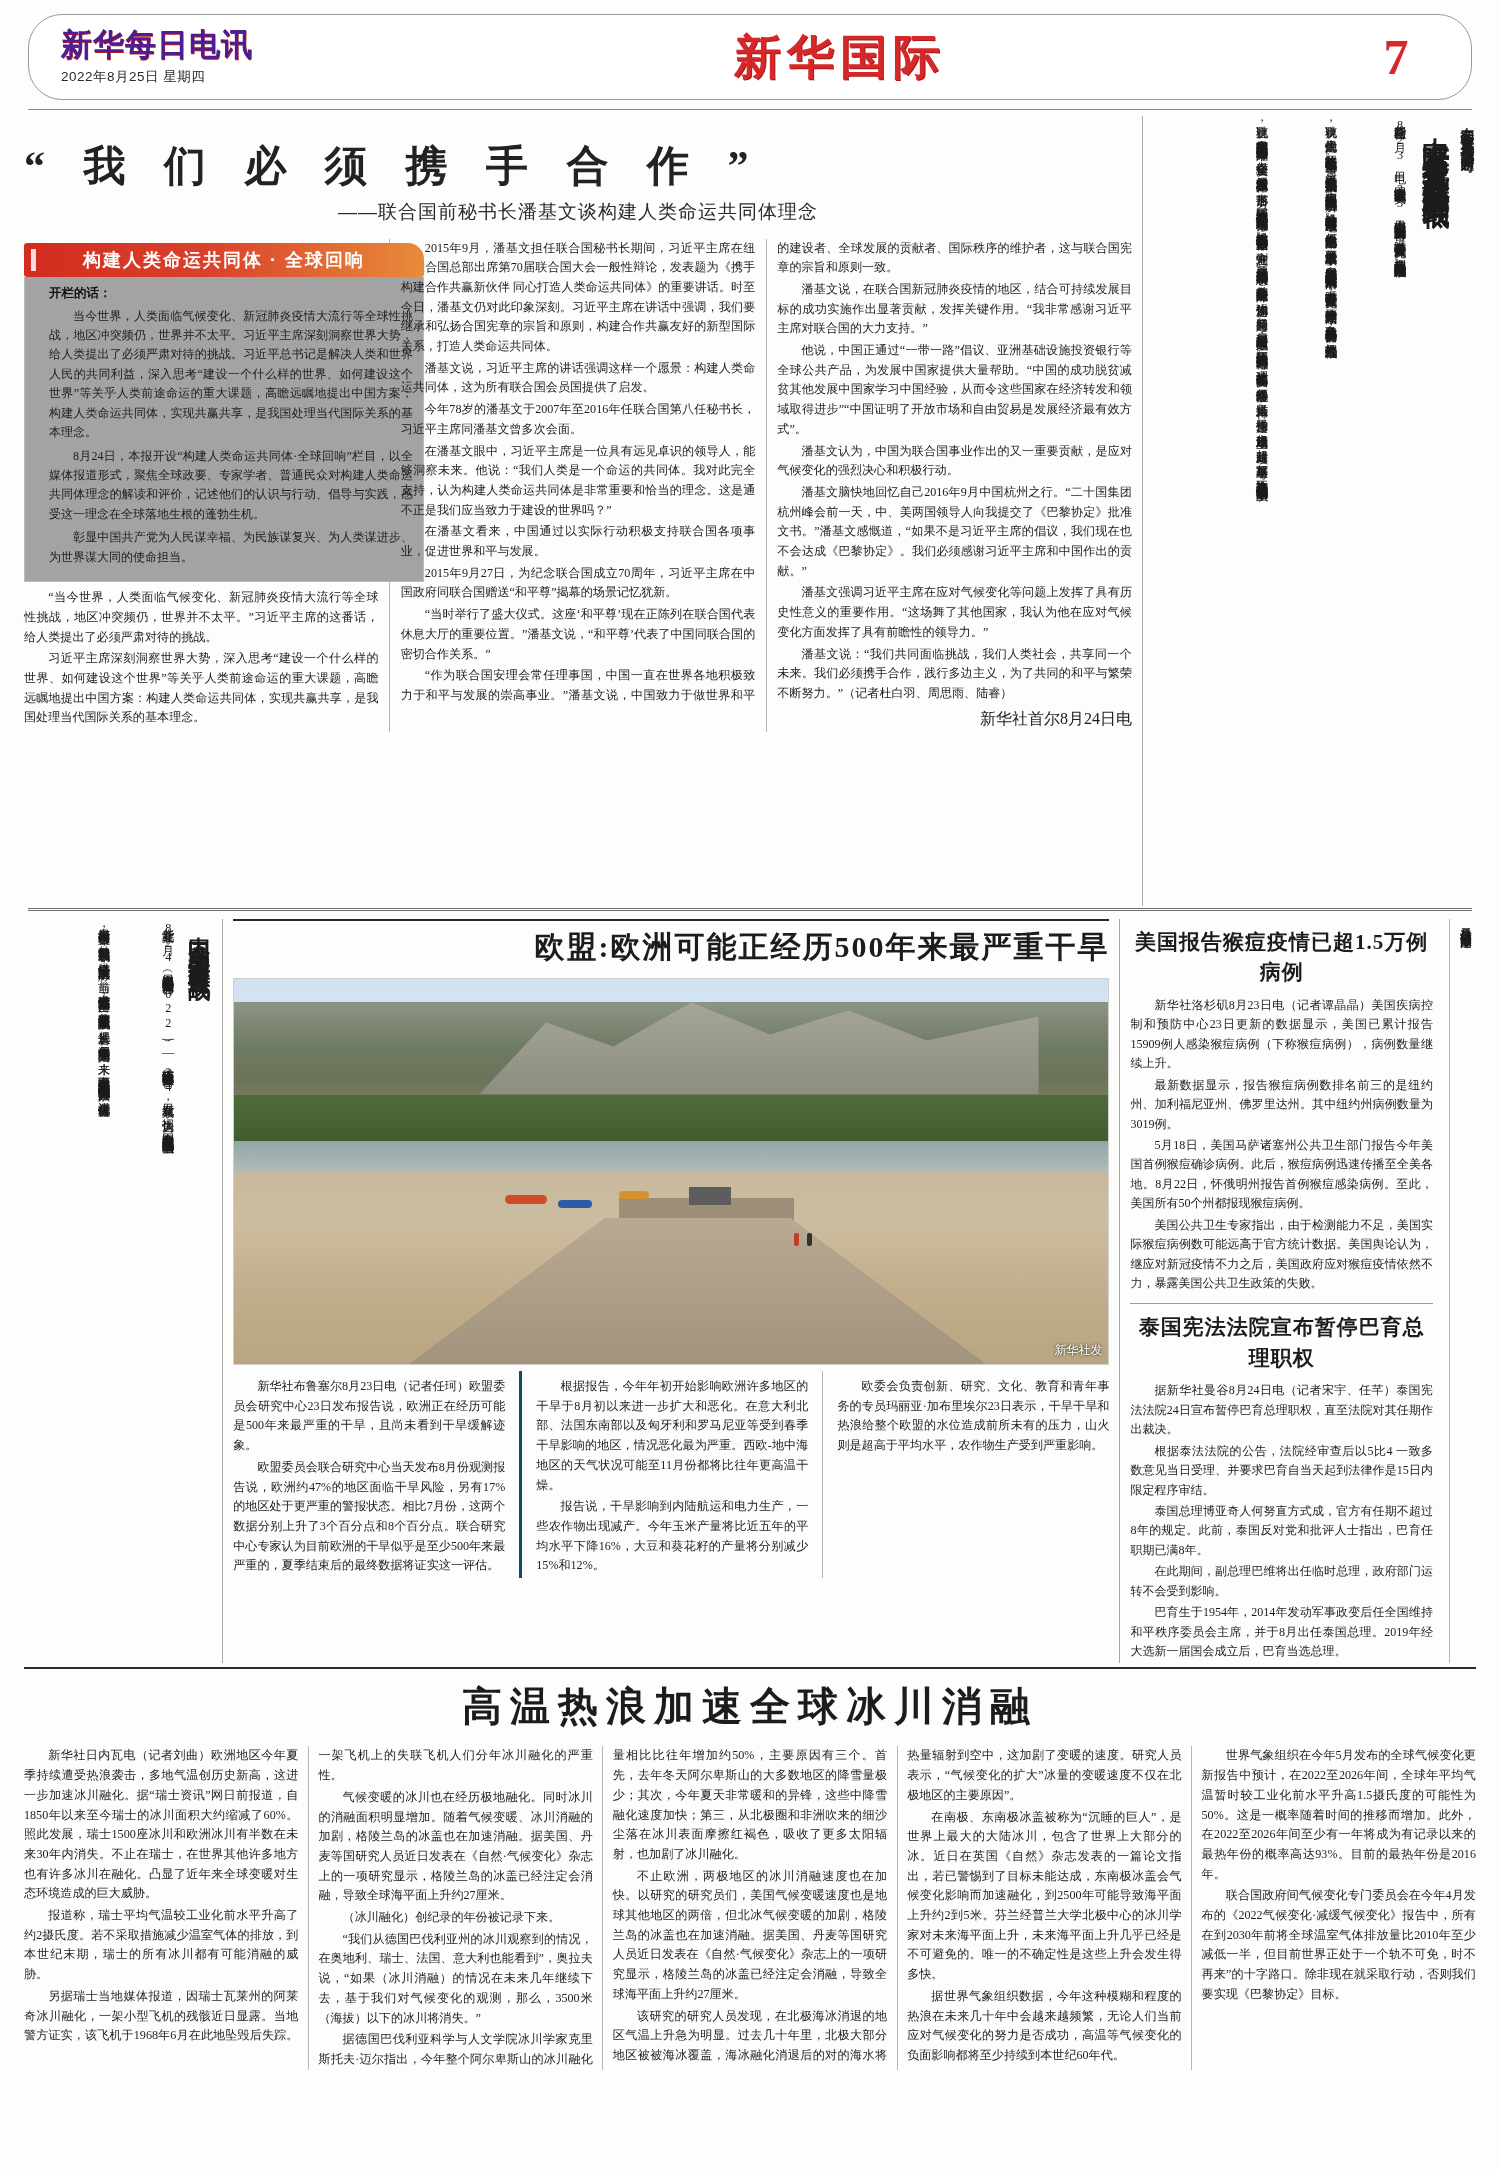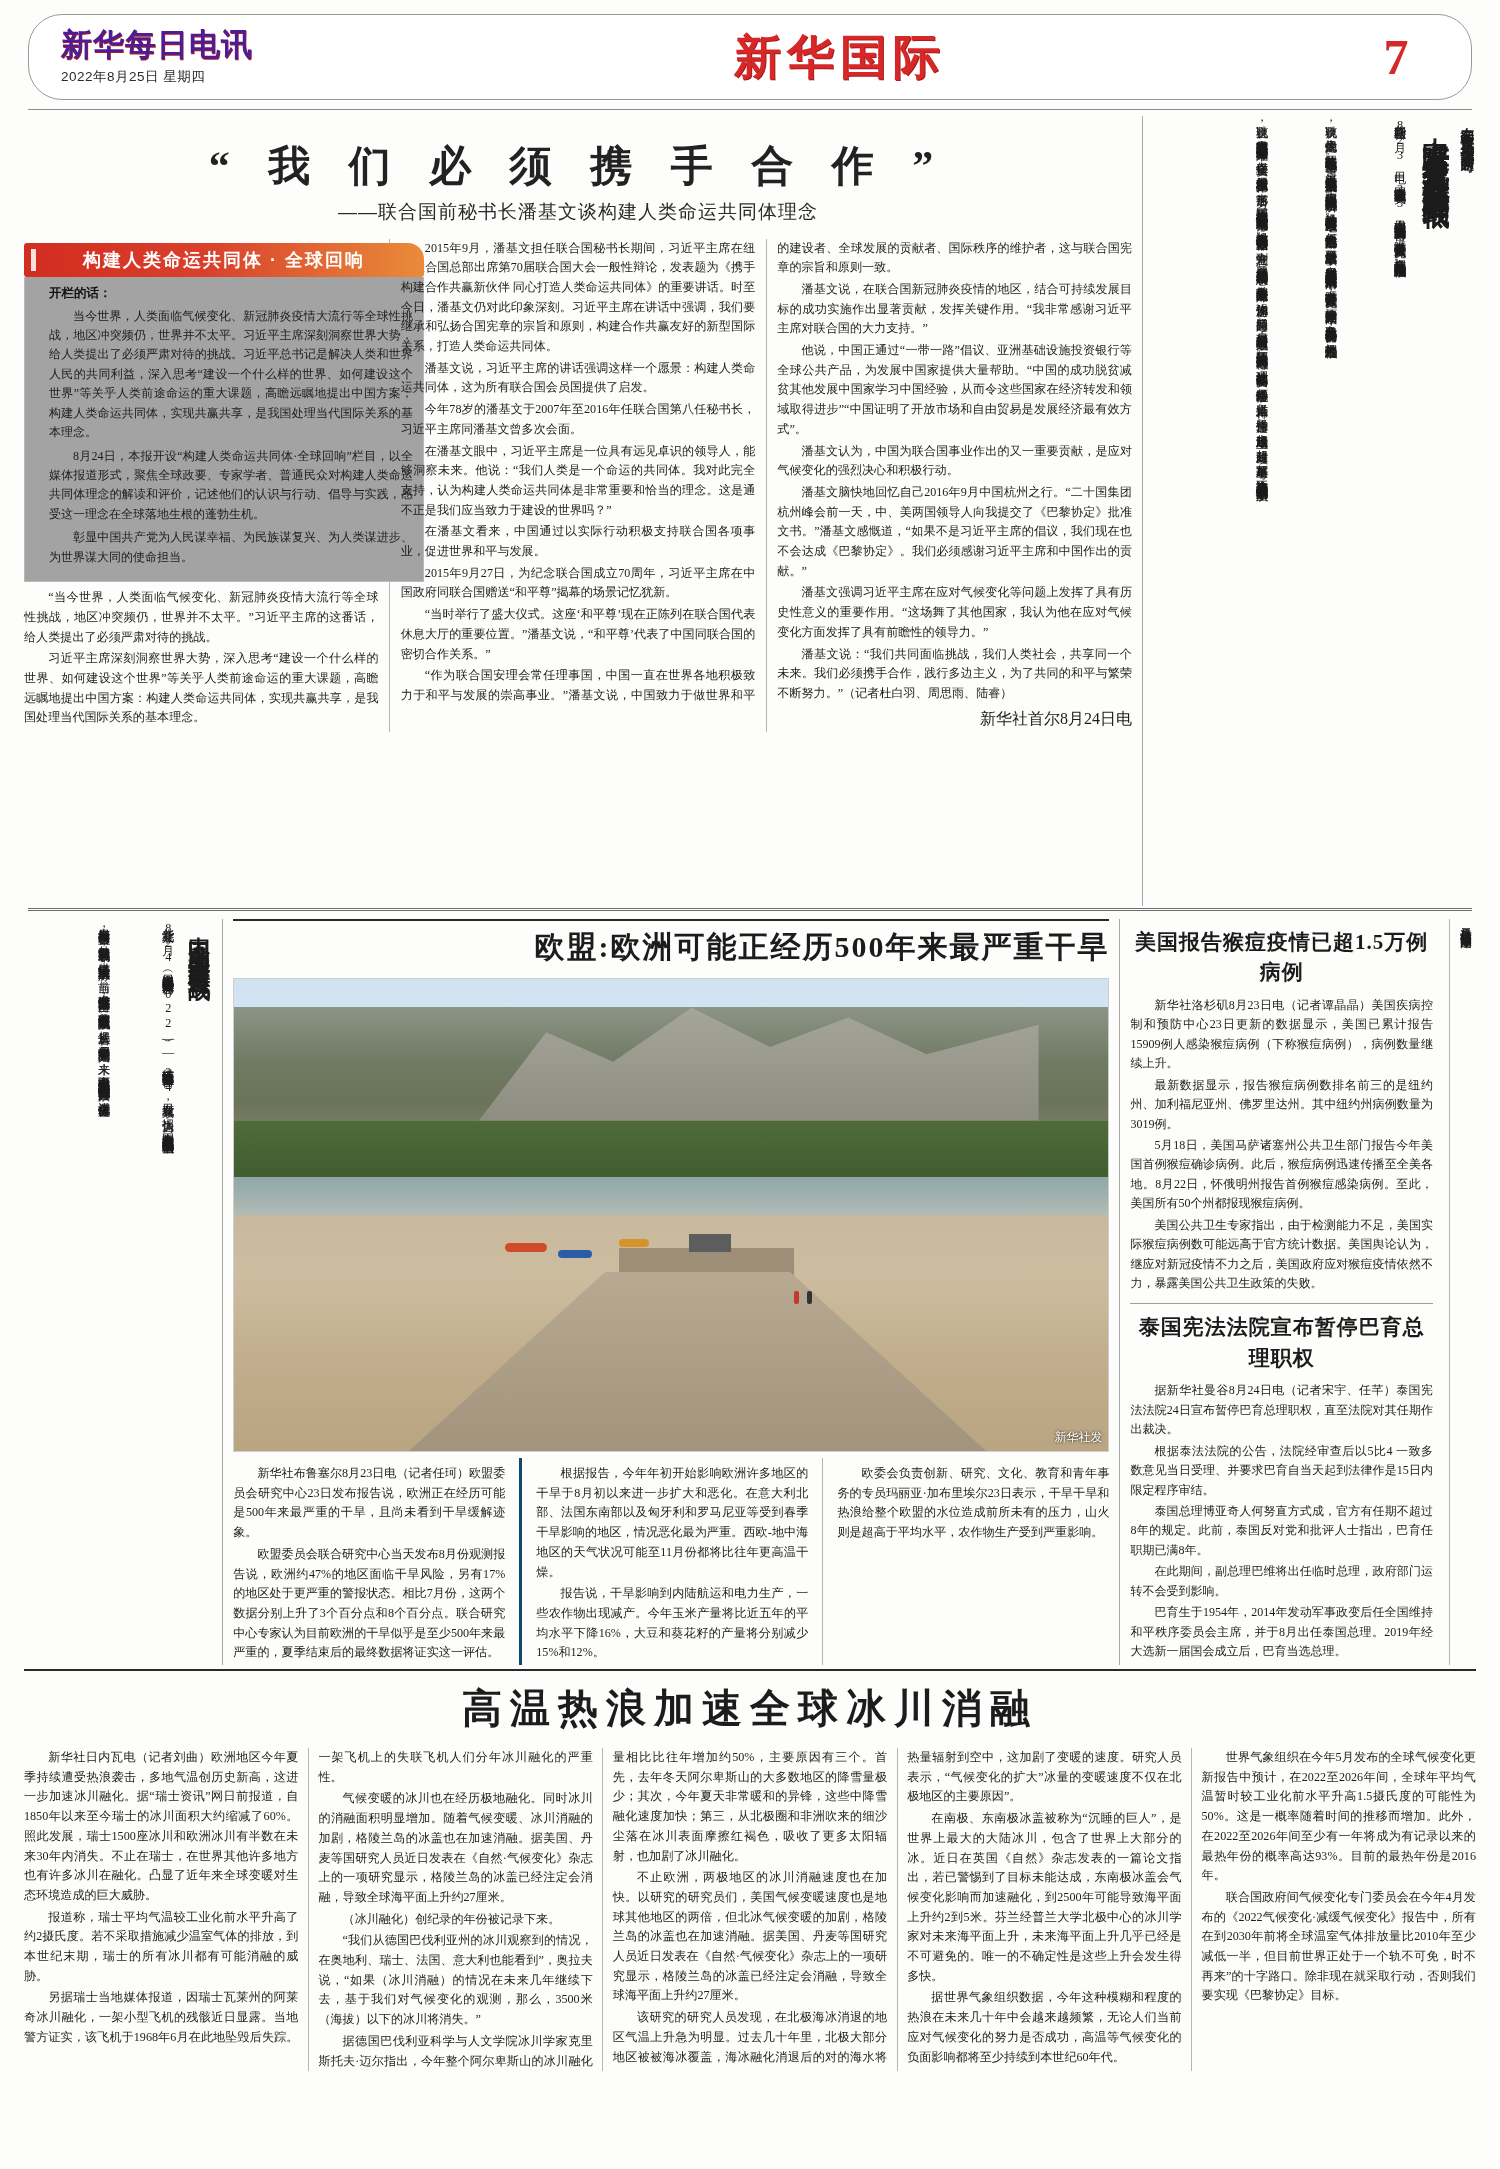--- a/index.html
+++ b/index.html
@@ -57,21 +57,21 @@
   .rule-dbl  { height:3px; border-top:1px solid #6d6d6d; border-bottom:1px solid #6d6d6d;
                margin:2px 10px 0 10px; background:#fff; }
 
   
   .top-zone { display:flex; margin-top:6px; padding:0 6px; }
 
   .top-main { width:1118px; padding-right:10px; }
   .top-side { width:340px; display:flex; flex-direction:row-reverse; border-left:1px solid #a8a8a8; padding-left:10px;}
 
   .main-headline {
-    text-align:center;
+    text-align:left;
     font-family:"Liberation Serif","DejaVu Serif",serif;
     font-size:42px; font-weight:bold; color:#222;
     letter-spacing:14px;
     margin:24px 0 6px 0;
     line-height:1.25;
   }
   .main-subhead {
     text-align:center;
     font-family:"Liberation Sans",sans-serif;
     font-size:19px; color:#2a2a2a;
@@ -140,21 +140,21 @@
   .mid-center{ width:900px; padding:0 10px; }
   .mid-right { width:358px; border-left:1px solid #a8a8a8; padding-left:10px; display:flex; flex-direction:row-reverse;}
 
   .photo-headline {
     text-align:right;
     font-family:"Liberation Serif","DejaVu Serif",serif;
     font-weight:bold; font-size:30px; letter-spacing:2px;
     padding:6px 0 10px 0;
     border-top:2px solid #2a2a2a;
   }
-  .photo-frame { position:relative; width:100%; height:474px; overflow:hidden; border:1px solid #cfcfcf;}
+  .photo-frame { position:relative; width:100%; height:387px; overflow:hidden; border:1px solid #cfcfcf;}
   .photo-credit{
     position:absolute; right:6px; bottom:5px; color:#fff; font-size:12px;
     font-family:"Liberation Sans",sans-serif; text-shadow:0 0 3px #000;
   }
   .cap-row { display:flex; margin-top:6px; }
 
   
   .sky   { position:absolute; inset:0 0 66% 0; background:linear-gradient(#cfe2f1,#e7eef3); }
   .mtn   { position:absolute; left:0; right:0; top:6%; height:34%;
            background:linear-gradient(180deg,#8d9486 0%, #6e7a62 35%, #6b7459 60%, #8b8d77 100%); }

